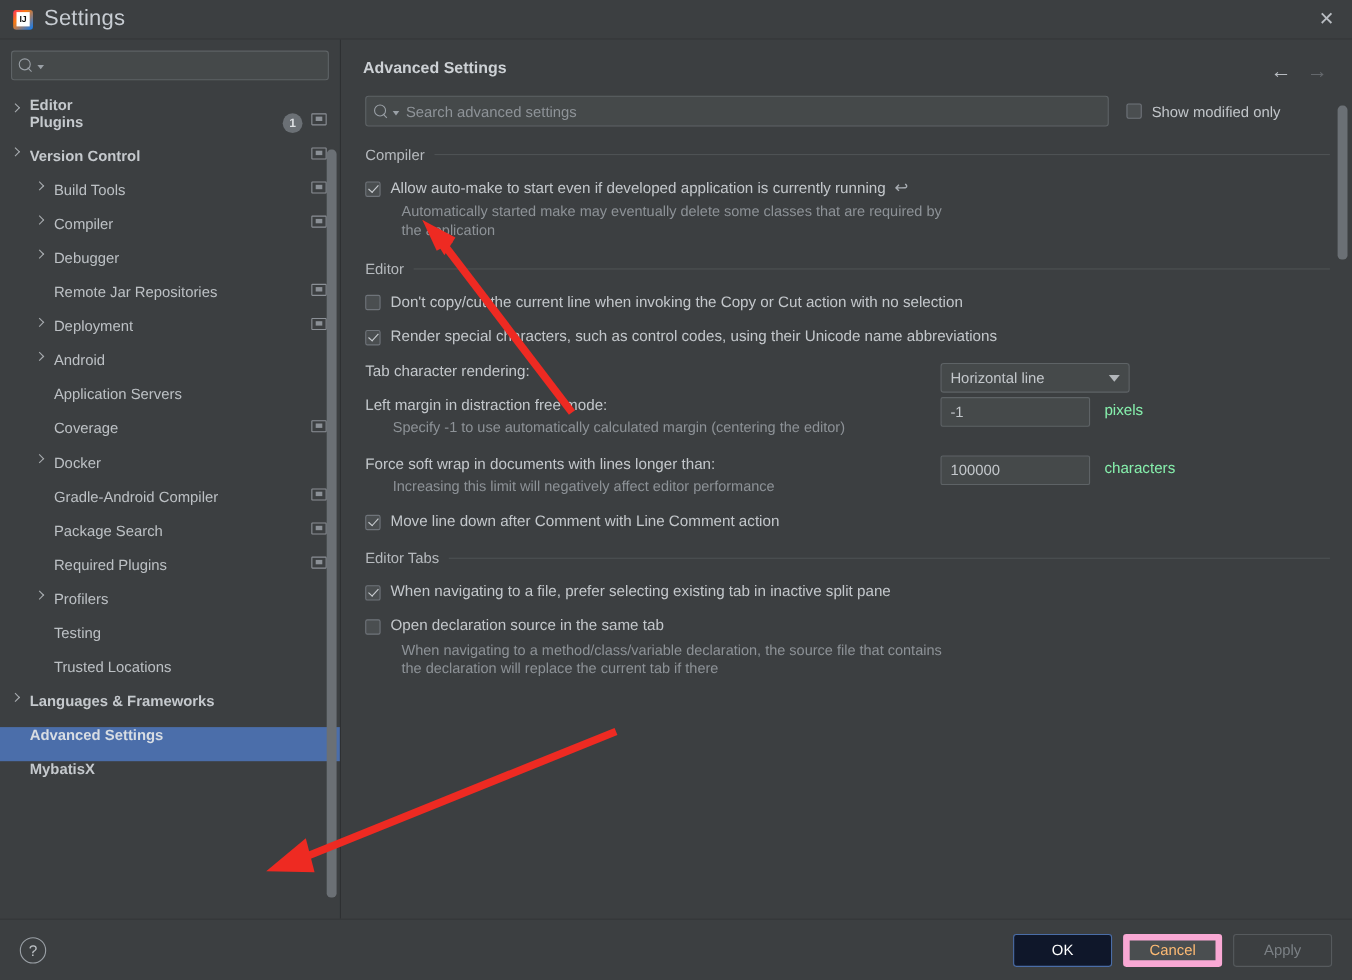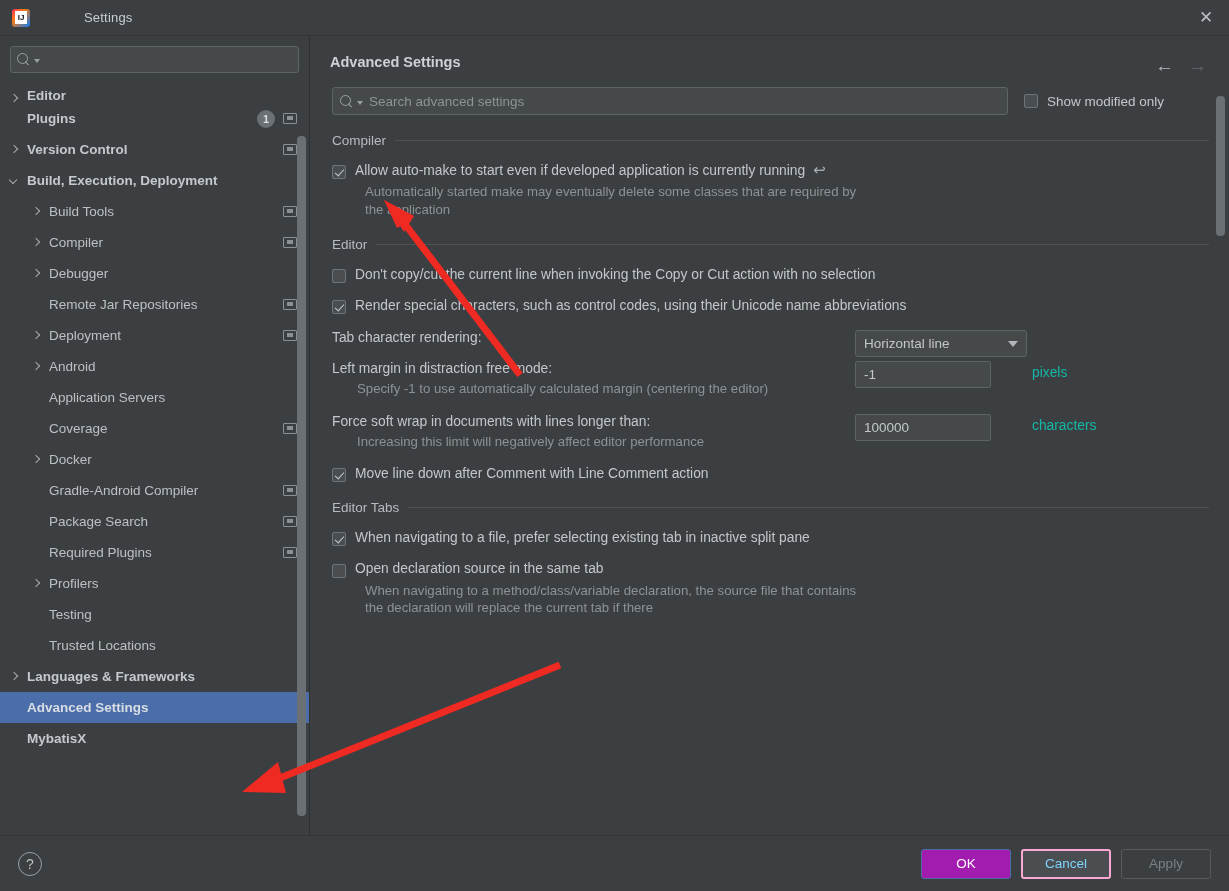--- a/index.html
+++ b/index.html
@@ -33,21 +33,21 @@
   }
   .app-icon::after {
     content: "IJ";
     position: absolute; left: 3px; top: 2px;
     width: 12px; height: 13px;
     background: #fff; color: #111;
     font-size: 8px; font-weight: bold; line-height: 13px; text-align: center;
     font-family: "Liberation Sans", sans-serif;
   }
   .title-text {
-    color: #c8cdd3; font-size: 13px; letter-spacing: .2px; margin-left: 44px;
+    color: #c8cdd3; font-size: 20px; letter-spacing: .2px;
   }
   .close-btn {
     position: absolute; right: 0; top: 0;
     width: 46px; height: 35px;
     display: flex; align-items: center; justify-content: center;
     color: #b9bdc2; font-size: 17px; line-height: 1;
   }
 
   
   .body { flex: 1 1 auto; display: flex; min-height: 0; position: relative; }
@@ -88,21 +88,21 @@
     flex: 1; background: transparent; border: 0; outline: none;
     color: #bbbbbb; font-size: 13px; font-family: "Liberation Sans", sans-serif;
     padding-left: 4px;
   }
 
   .tree {
     flex: 1 1 auto; position: relative; overflow: hidden;
   }
   .tree-inner { position: relative; }
   .tree-row {
-    height: 31px; display: flex; align-items: center;
+    height: 31px; display: flex; 
     padding-right: 12px; position: relative;
     color: #bcc0c4; font-size: 13.5px; white-space: nowrap;
   }
   .tree-row.bold { font-weight: bold; color: #c5c9cd; }
   .tree-row.selected { background: #4b6eaa; color: #d8dde3; }
   .tree-row.clipped { height: 22px; align-items: flex-end; }
   .arrow {
     width: 9px; height: 9px; flex: 0 0 9px; position: relative; margin-right: 8px;
   }
   .arrow.right::before {
@@ -191,21 +191,21 @@
   .content { padding: 0 20px 0 22px; }
 
   .section { margin-top: 18px; }
   .section-head {
     display: flex; align-items: center; gap: 9px;
     color: #b6babe; font-size: 13.5px;
   }
   .section-head .rule { flex: 1 1 auto; height: 1px; background: #4e5254; }
 
   .opt-row {
-    display: flex; align-items: flex-end;
+    display: flex; align-items: center;
     margin-top: 14px; color: #c3c7cb; font-size: 13.8px;
   }
   .opt-row .cb { margin-top: 2px; }
   .opt-text { line-height: 1.25; }
   .revert-icon {
     color: #a8adb2; font-size: 15px; margin-left: 8px; line-height: 1;
   }
   .sub-desc {
     color: #8d9297; font-size: 13.2px; line-height: 1.35;
     margin-top: 4px; margin-left: 33px; max-width: 500px;
@@ -230,21 +230,21 @@
     width: 0; height: 0; border-left: 5px solid transparent;
     border-right: 5px solid transparent; border-top: 6px solid #b2b6ba;
   }
   .txtfield {
     position: absolute; left: 523px; top: 0;
     width: 136px; height: 27px;
     background: #45494a; border: 1px solid #5e6366; border-radius: 2px;
     display: flex; align-items: center; padding: 0 8px;
     color: #c3c7cb; font-size: 13.5px;
   }
-  .unit { position: absolute; left: 700px; top: 4px; color: #14b8a6; font-size: 13.8px; }
+  .unit { position: absolute; left: 672px; top: 4px; color: #86efac; font-size: 13.8px; }
 
   .right-scrollbar {
     position: absolute; right: 4px; width: 9px;
     background: #6b7075; border-radius: 4px;
   }
 
   
   .footer {
     height: 56px; flex: 0 0 56px;
     background: #3c3f41; border-top: 1px solid #323437;
@@ -256,22 +256,22 @@
     display: flex; align-items: center; justify-content: center;
     font-size: 14px;
   }
   .footer-spacer { flex: 1 1 auto; }
   .btn {
     height: 30px; min-width: 90px; padding: 0 16px;
     border-radius: 3px; font-size: 13.5px;
     display: flex; align-items: center; justify-content: center;
     margin-left: 10px; font-family: "Liberation Sans", sans-serif;
   }
-  .btn.primary { background: #a21caf; border: 1px solid #4a6da7; color: #ffffff; }
-  .btn.normal  { background: #4a4e50; border: 2px solid #f9a8d4; color: #7dd3fc; }
+  .btn.primary { background: #0f172a; border: 1px solid #4a6da7; color: #ffffff; }
+  .btn.normal  { background: #4a4e50; border: 6px solid #f9a8d4; color: #fdba74; }
   .btn.disabled{ background: #3c3f41; border: 1px solid #565a5d; color: #7b8085; }
 
   
   .anno { position: absolute; left: 0; top: 0; width: 1229px; height: 891px;
           pointer-events: none; z-index: 50; }
 </style>
 </head>
 <body>
 
 <div class="window">
@@ -306,26 +306,20 @@
               <span class="tree-label">Plugins</span>
               <span class="badge-count">1</span>
               <span class="proj-icon"></span>
             </div>
             <div class="tree-row bold">
               <span style="flex: 0 0 10px;"></span>
               <span class="arrow right"></span>
               <span class="tree-label">Version Control</span>
               <span class="proj-icon"></span>
             </div>
-            <div class="tree-row bold">
-              <span style="flex: 0 0 10px;"></span>
-              <span class="arrow down"></span>
-              <span class="tree-label">Build, Execution, Deployment</span>
-              <span class="spacer-icon"></span>
-            </div>
             <div class="tree-row">
               <span style="flex: 0 0 32px;"></span>
               <span class="arrow right"></span>
               <span class="tree-label">Build Tools</span>
               <span class="proj-icon"></span>
             </div>
             <div class="tree-row">
               <span style="flex: 0 0 32px;"></span>
               <span class="arrow right"></span>
               <span class="tree-label">Compiler</span>

